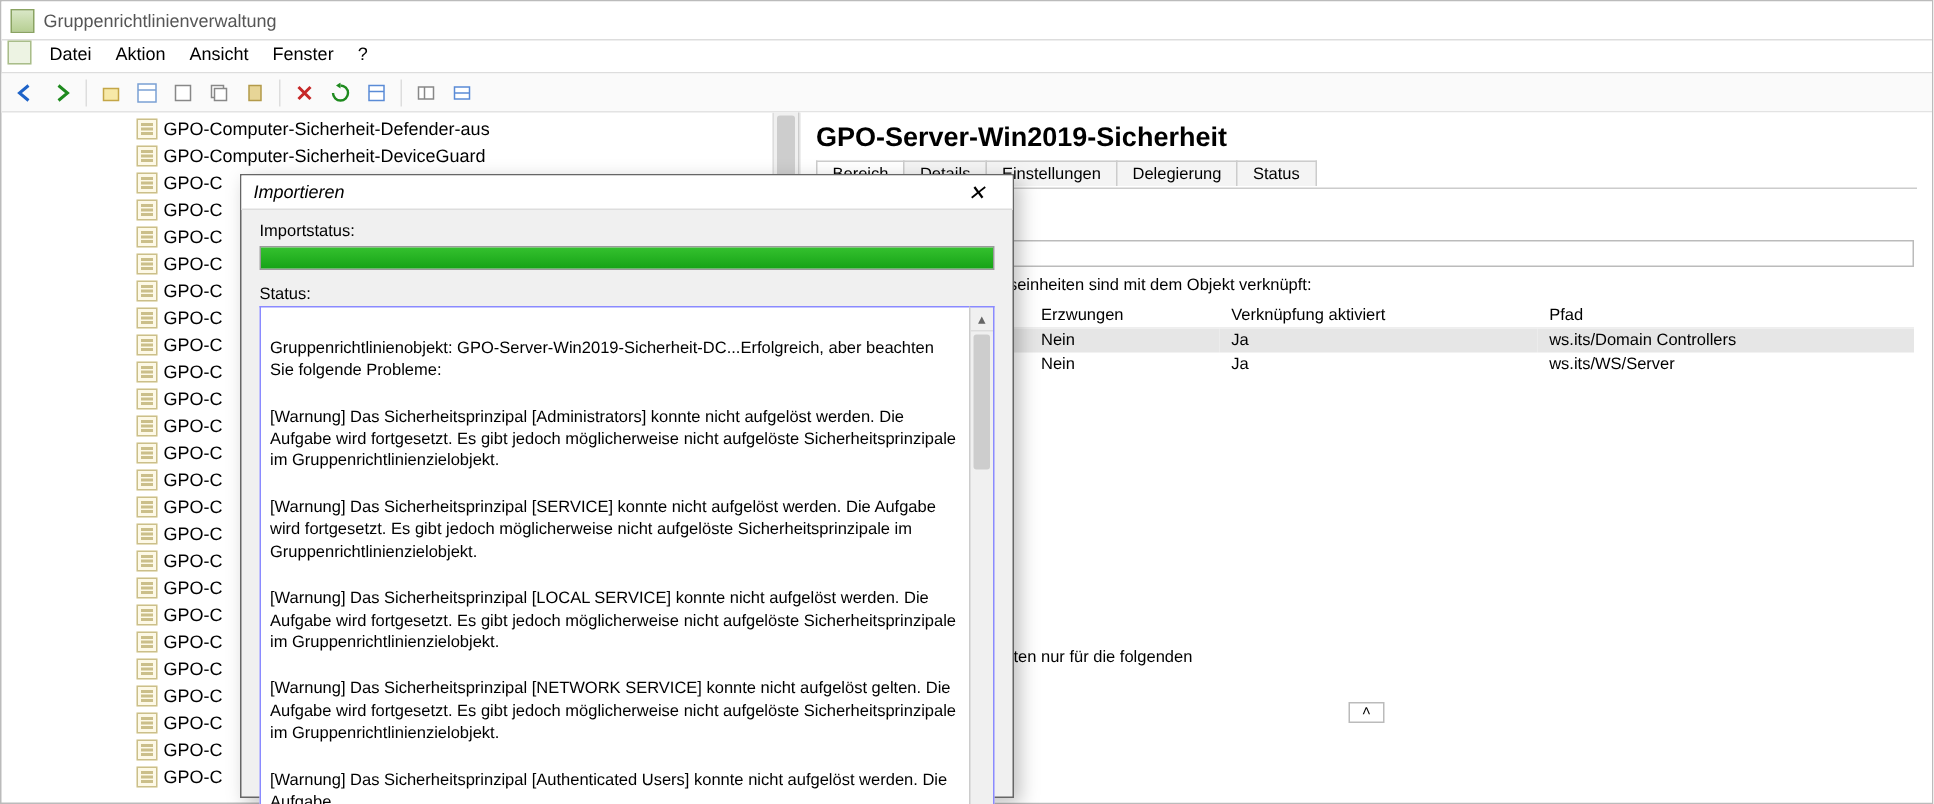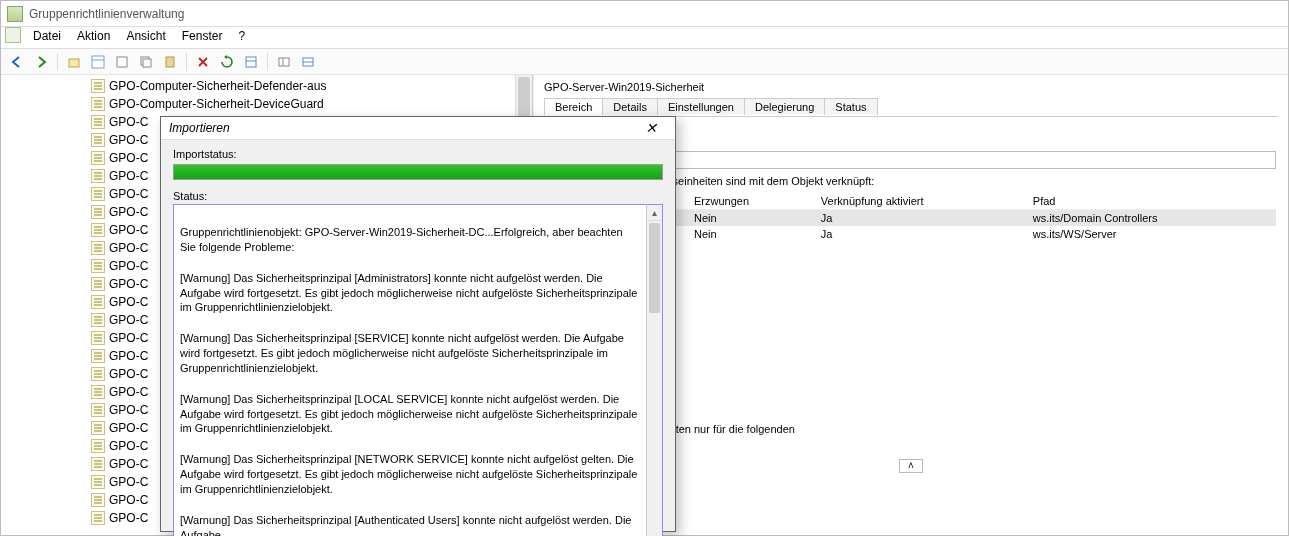--- a/index.html
+++ b/index.html
@@ -22,21 +22,21 @@
   .tree-pane { width: 532px; border-right: 1px solid #ccc; overflow: hidden; position: relative; }
   .tree-inner { padding: 2px 0 2px 6px; }
   .tree-item { display: flex; align-items: center; height: 18px; padding-left: 84px; white-space: nowrap; }
   .tree-item .doc-icon { width: 14px; height: 14px; margin-right: 4px; background: #fdf9e7; border: 1px solid #cbbf8a; position: relative; }
   .tree-item .doc-icon::after { content:""; position:absolute; left:2px; top:2px; right:2px; height:2px; background:#cbbf8a; box-shadow: 0 3px 0 #cbbf8a, 0 6px 0 #cbbf8a; }
   .tree-scrollbar { position: absolute; top: 0; right: 0; bottom: 0; width: 17px; background: #f0f0f0; border-left: 1px solid #ddd; }
   .tree-scrollbar .thumb { position: absolute; left: 2px; right: 2px; top: 2px; height: 60px; background: #cdcdcd; border-radius: 2px; }
 
   .detail-pane { flex: 1; display: flex; flex-direction: column; background: #fff; border-left: 1px solid #eee; }
   .detail-head { padding: 6px 10px 0 10px; }
-  .detail-title { font-weight: normal; font-size: 11px; }
+  .detail-title { font-weight: bold; font-size: 18px; }
   .tabs-row { display: flex; align-items: flex-start; gap: 0; margin-top: 4px; border-bottom: 1px solid #ccc; height: 20px; }
   .tabh { padding: 2px 10px; border: 1px solid #ccc; border-bottom: none; background: #f4f4f4; font-size: 11px; position: relative; top: 1px; margin-right: -1px; cursor: default; }
   .tabh.active { background: #fff; }
 
   .detail-content { padding: 8px 12px; font-size: 11px; }
   .field-row { display: flex; align-items: center; margin-bottom: 6px; } 
   .domain-box { border: 1px solid #bbb; padding: 2px 6px; flex: 1; margin-left: 4px; }
 
   .links-note { margin: 4px 0 6px 0; }
 

